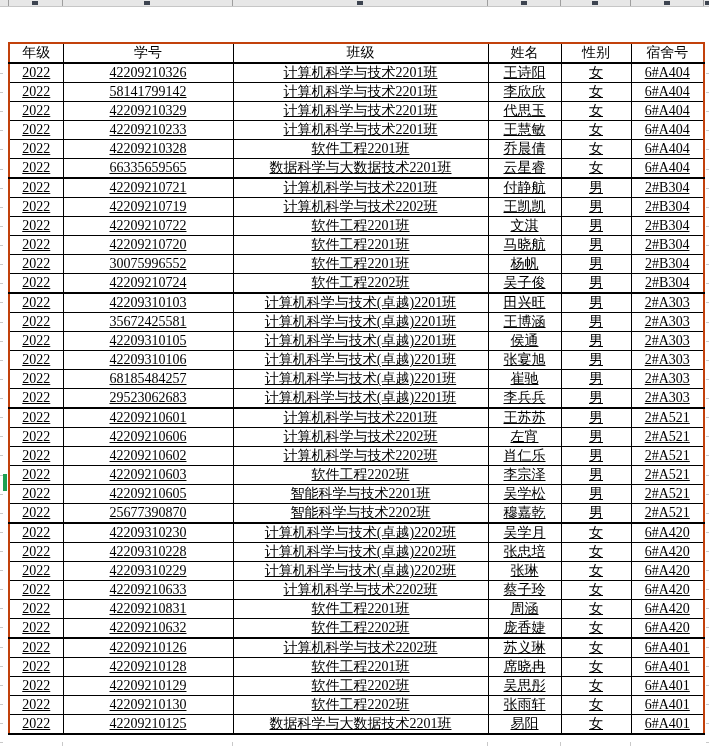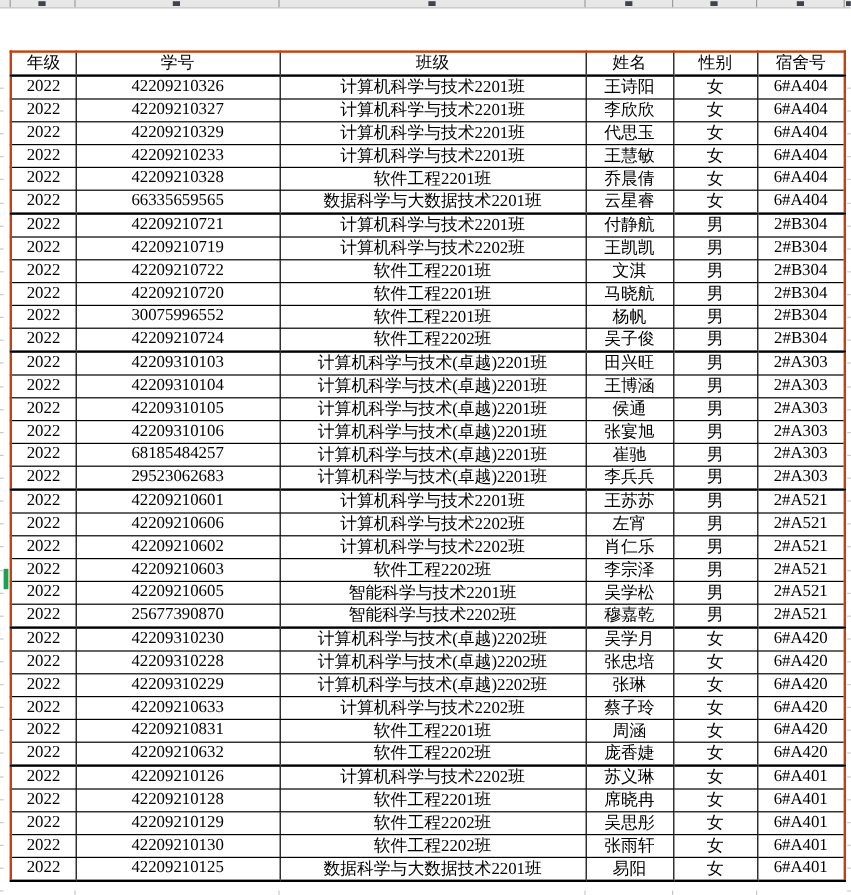--- a/index.html
+++ b/index.html
@@ -37,21 +37,21 @@
     font-size: 14px;
   }
   table.results th, table.results td {
     border: 1px solid #000;
     padding: 0; margin: 0;
     text-align: center; vertical-align: middle;
     overflow: hidden; white-space: nowrap;
   }
   table.results thead tr { height: 19px; }
   table.results thead th { border-bottom: 2px solid #000; font-weight: normal; font-size: 14px; }
-  table.results tbody tr { height: 19px; }
+  table.results tbody tr { height: 19px; text-decoration: underline; }
   table.results tbody tr.group-end td { border-bottom: 2px solid #000; }
 
   
   #selection {
     position: absolute; left: 3px; top: 474px; width: 4px; height: 17px;
     background: var(--sel-green, #1ea052);
   }
 
   
   .stub-h { position: absolute; height: 1px; background: var(--stub, #c9c9c9); }
@@ -103,21 +103,21 @@
         <tr>
           <td>2022</td>
           <td>42209210326</td>
           <td>计算机科学与技术2201班</td>
           <td>王诗阳</td>
           <td>女</td>
           <td>6#A404</td>
         </tr>
         <tr>
           <td>2022</td>
-          <td>42209210327</td>
+          <td>58141799142</td>
           <td>计算机科学与技术2201班</td>
           <td>李欣欣</td>
           <td>女</td>
           <td>6#A404</td>
         </tr>
         <tr>
           <td>2022</td>
           <td>42209210329</td>
           <td>计算机科学与技术2201班</td>
           <td>代思玉</td>
@@ -199,21 +199,21 @@
         <tr>
           <td>2022</td>
           <td>42209310103</td>
           <td>计算机科学与技术(卓越)2201班</td>
           <td>田兴旺</td>
           <td>男</td>
           <td>2#A303</td>
         </tr>
         <tr>
           <td>2022</td>
-          <td>42209310104</td>
+          <td>35672425581</td>
           <td>计算机科学与技术(卓越)2201班</td>
           <td>王博涵</td>
           <td>男</td>
           <td>2#A303</td>
         </tr>
         <tr>
           <td>2022</td>
           <td>42209310105</td>
           <td>计算机科学与技术(卓越)2201班</td>
           <td>侯通</td>

